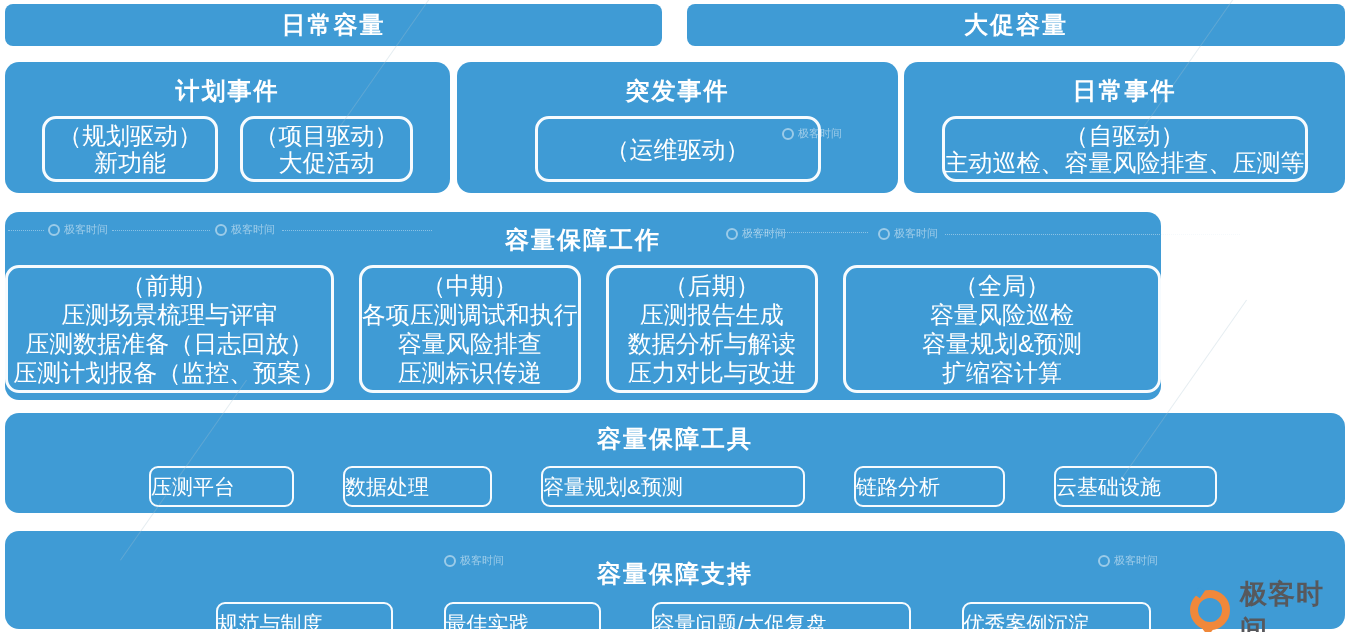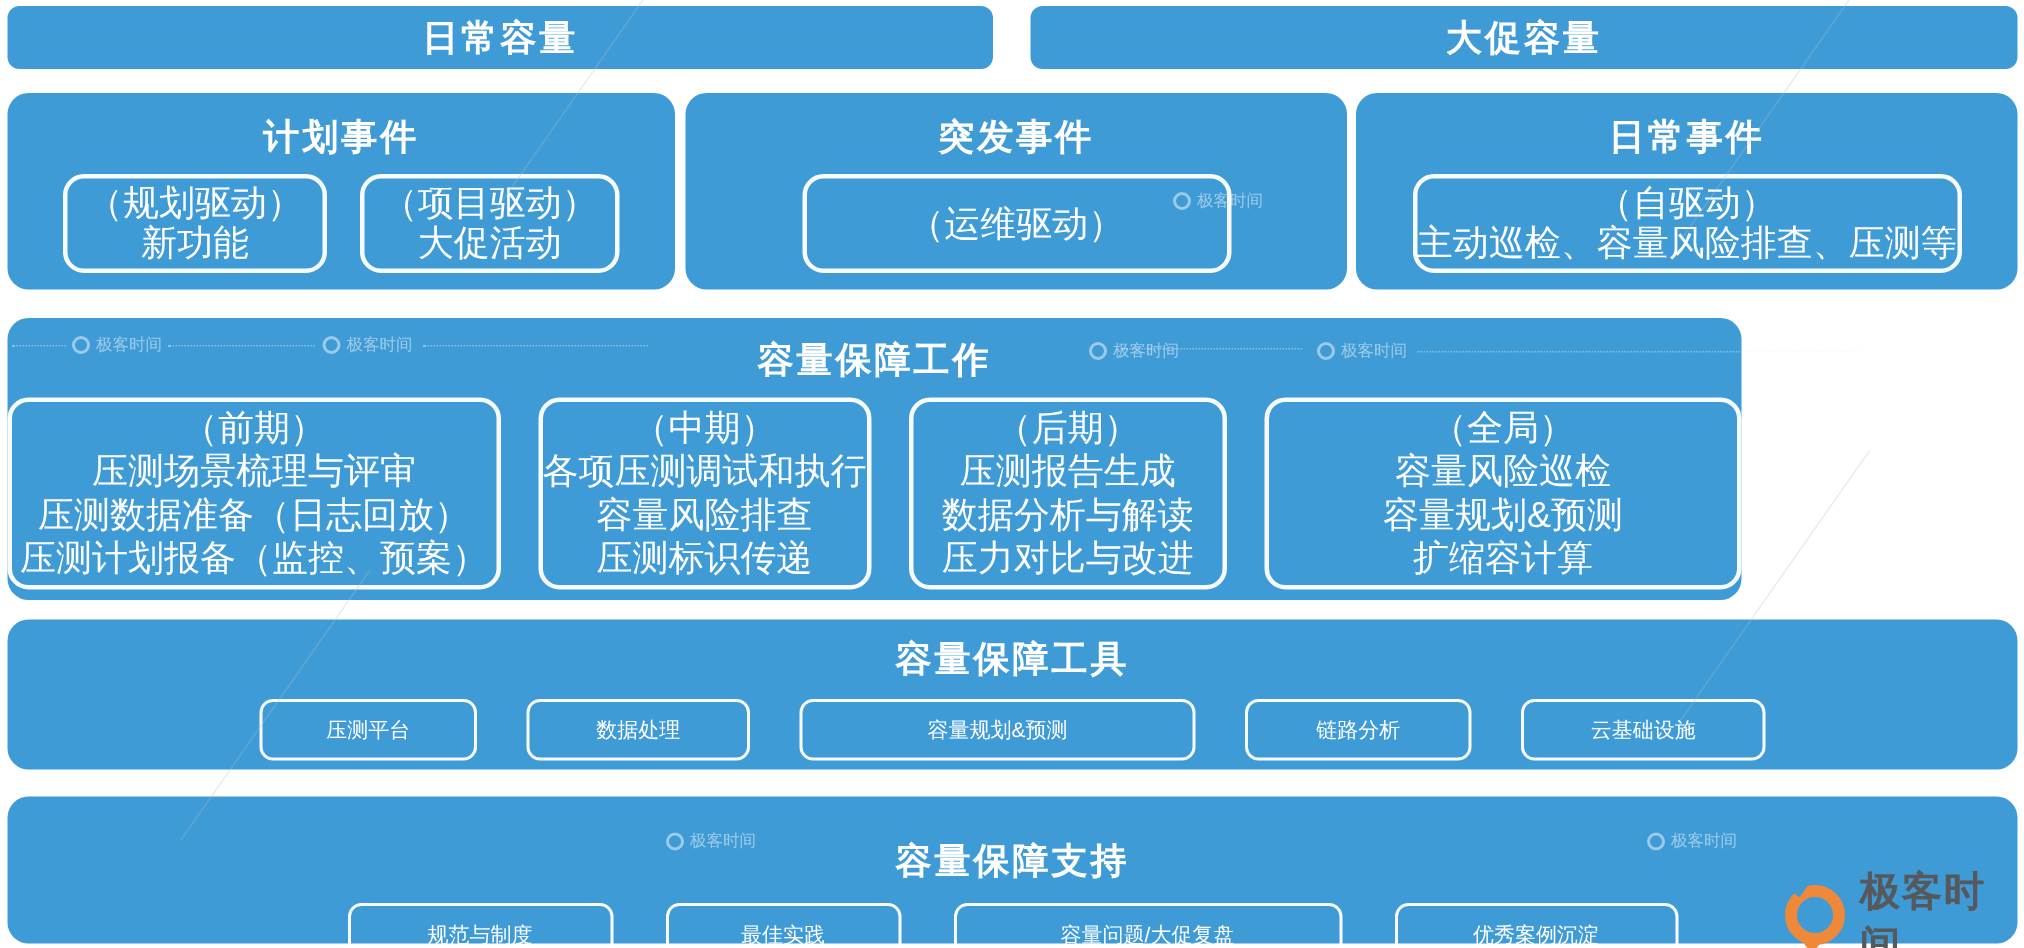--- a/index.html
+++ b/index.html
@@ -14,21 +14,21 @@
         display:flex;flex-direction:column;align-items:center;justify-content:center;
         font-size:24px;text-align:center;}
   .pill .line{line-height:29px;white-space:nowrap;}
   .row2-cards{display:flex;justify-content:center;align-items:center;gap:22px;margin-top:9px;width:100%;}
   .row2-cards .pill{height:66px;}
   .row2-cards .pill .line{line-height:27px;}
   .cards-row{display:flex;justify-content:center;gap:25px;margin-top:9px;width:100%;}
   .cards-row .pill{height:128px;}
   .small-row{display:flex;justify-content:center;align-items:center;width:100%;}
   .small-pill{box-sizing:border-box;border:2px solid rgba(255,255,255,.96);border-radius:9px;
-        display:flex;align-items:center;justify-content:center;font-size:14px;white-space:nowrap;}
+        display:flex;align-items:center;font-size:21px;white-space:nowrap;margin-left:16px;}
   
   .wm{position:absolute;display:flex;align-items:center;gap:4px;font-size:11px;
       color:rgba(232,242,248,.55);pointer-events:none;}
   .wm-ring{width:8px;height:8px;border:2px solid rgba(232,242,248,.55);border-radius:50%;display:inline-block;}
   .dotline{position:absolute;border-top:1px dotted rgba(232,242,248,.45);height:0;pointer-events:none;}
   .diag{position:absolute;width:220px;height:1px;background:rgba(170,195,210,.30);
         transform:rotate(-55deg);transform-origin:left top;pointer-events:none;}
   
   .logo{position:absolute;left:1188px;top:576px;display:flex;align-items:center;gap:9px;}
   .logo-icon{position:relative;width:44px;height:48px;}

